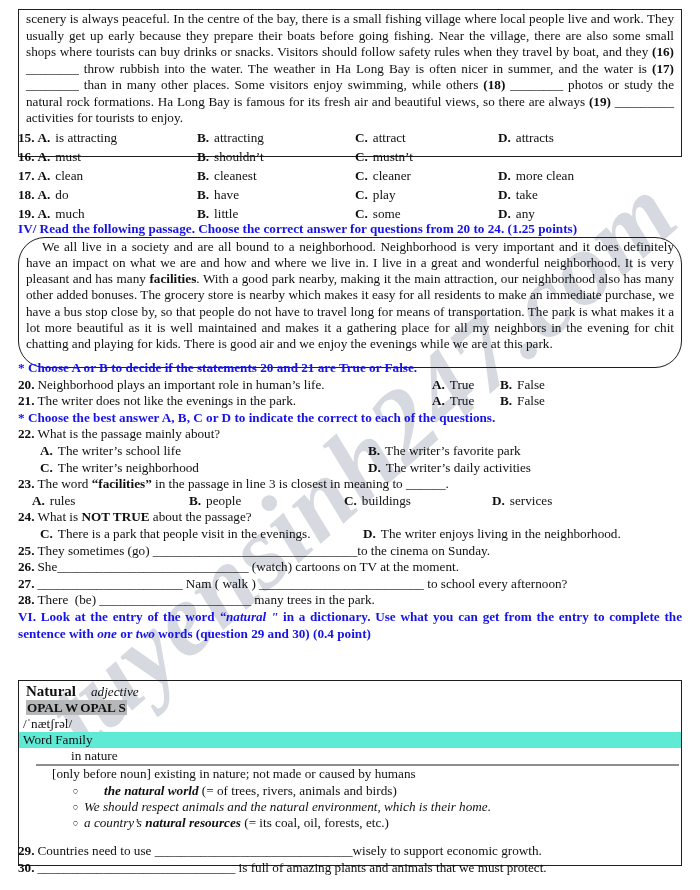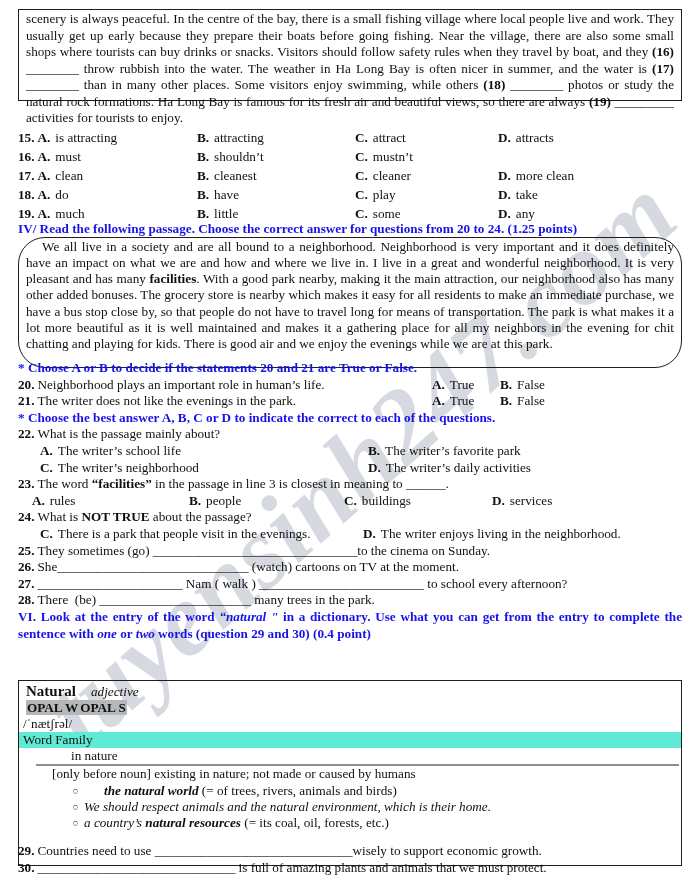--- a/index.html
+++ b/index.html
@@ -37,21 +37,21 @@
   .bullet{display:inline-block;width:17px;text-align:center;font-size:9.5px;vertical-align:1px;}
   .fill{white-space:nowrap;}
 </style>
 </head>
 <body>
 
 <div class="page">
 
   <div class="wm">tuyensinh247.com</div>
 
-  <div class="box abs" style="top:9px;height:92px;">
+  <div class="box abs" style="top:9px;height:148px;">
     <p class="just"><span>scenery is always peaceful. In the centre of the bay, there is a small fishing village where local people live and work. They usually get up early because they prepare their boats before going fishing. Near the village, there are also some small shops where tourists can buy drinks or snacks. Visitors should follow safety rules when they travel by boat, and they </span><span style="font-weight: bold;">(16)</span><span> ________ throw rubbish into the water. The weather in Ha Long Bay is often nicer in summer, and the water is </span><span style="font-weight: bold;">(17)</span><span> ________ than in many other places. Some visitors enjoy swimming, while others </span><span style="font-weight: bold;">(18)</span><span> ________ photos or study the natural rock formations. Ha Long Bay is famous for its fresh air and beautiful views, so there are always </span><span style="font-weight: bold;">(19)</span><span> _________ activities for tourists to enjoy.</span></p>
   </div>
 
   <div class="abs mcq" style="top:128px;">
     <div class="mcq-row">
       <div><span class="b qn">15.</span><span class="b ol">A.</span><span>is attracting</span></div>
       <div><span class="b ol">B.</span><span>attracting</span></div>
       <div><span class="b ol">C.</span><span>attract</span></div>
       <div><span class="b ol">D.</span><span>attracts</span></div>
     </div>

